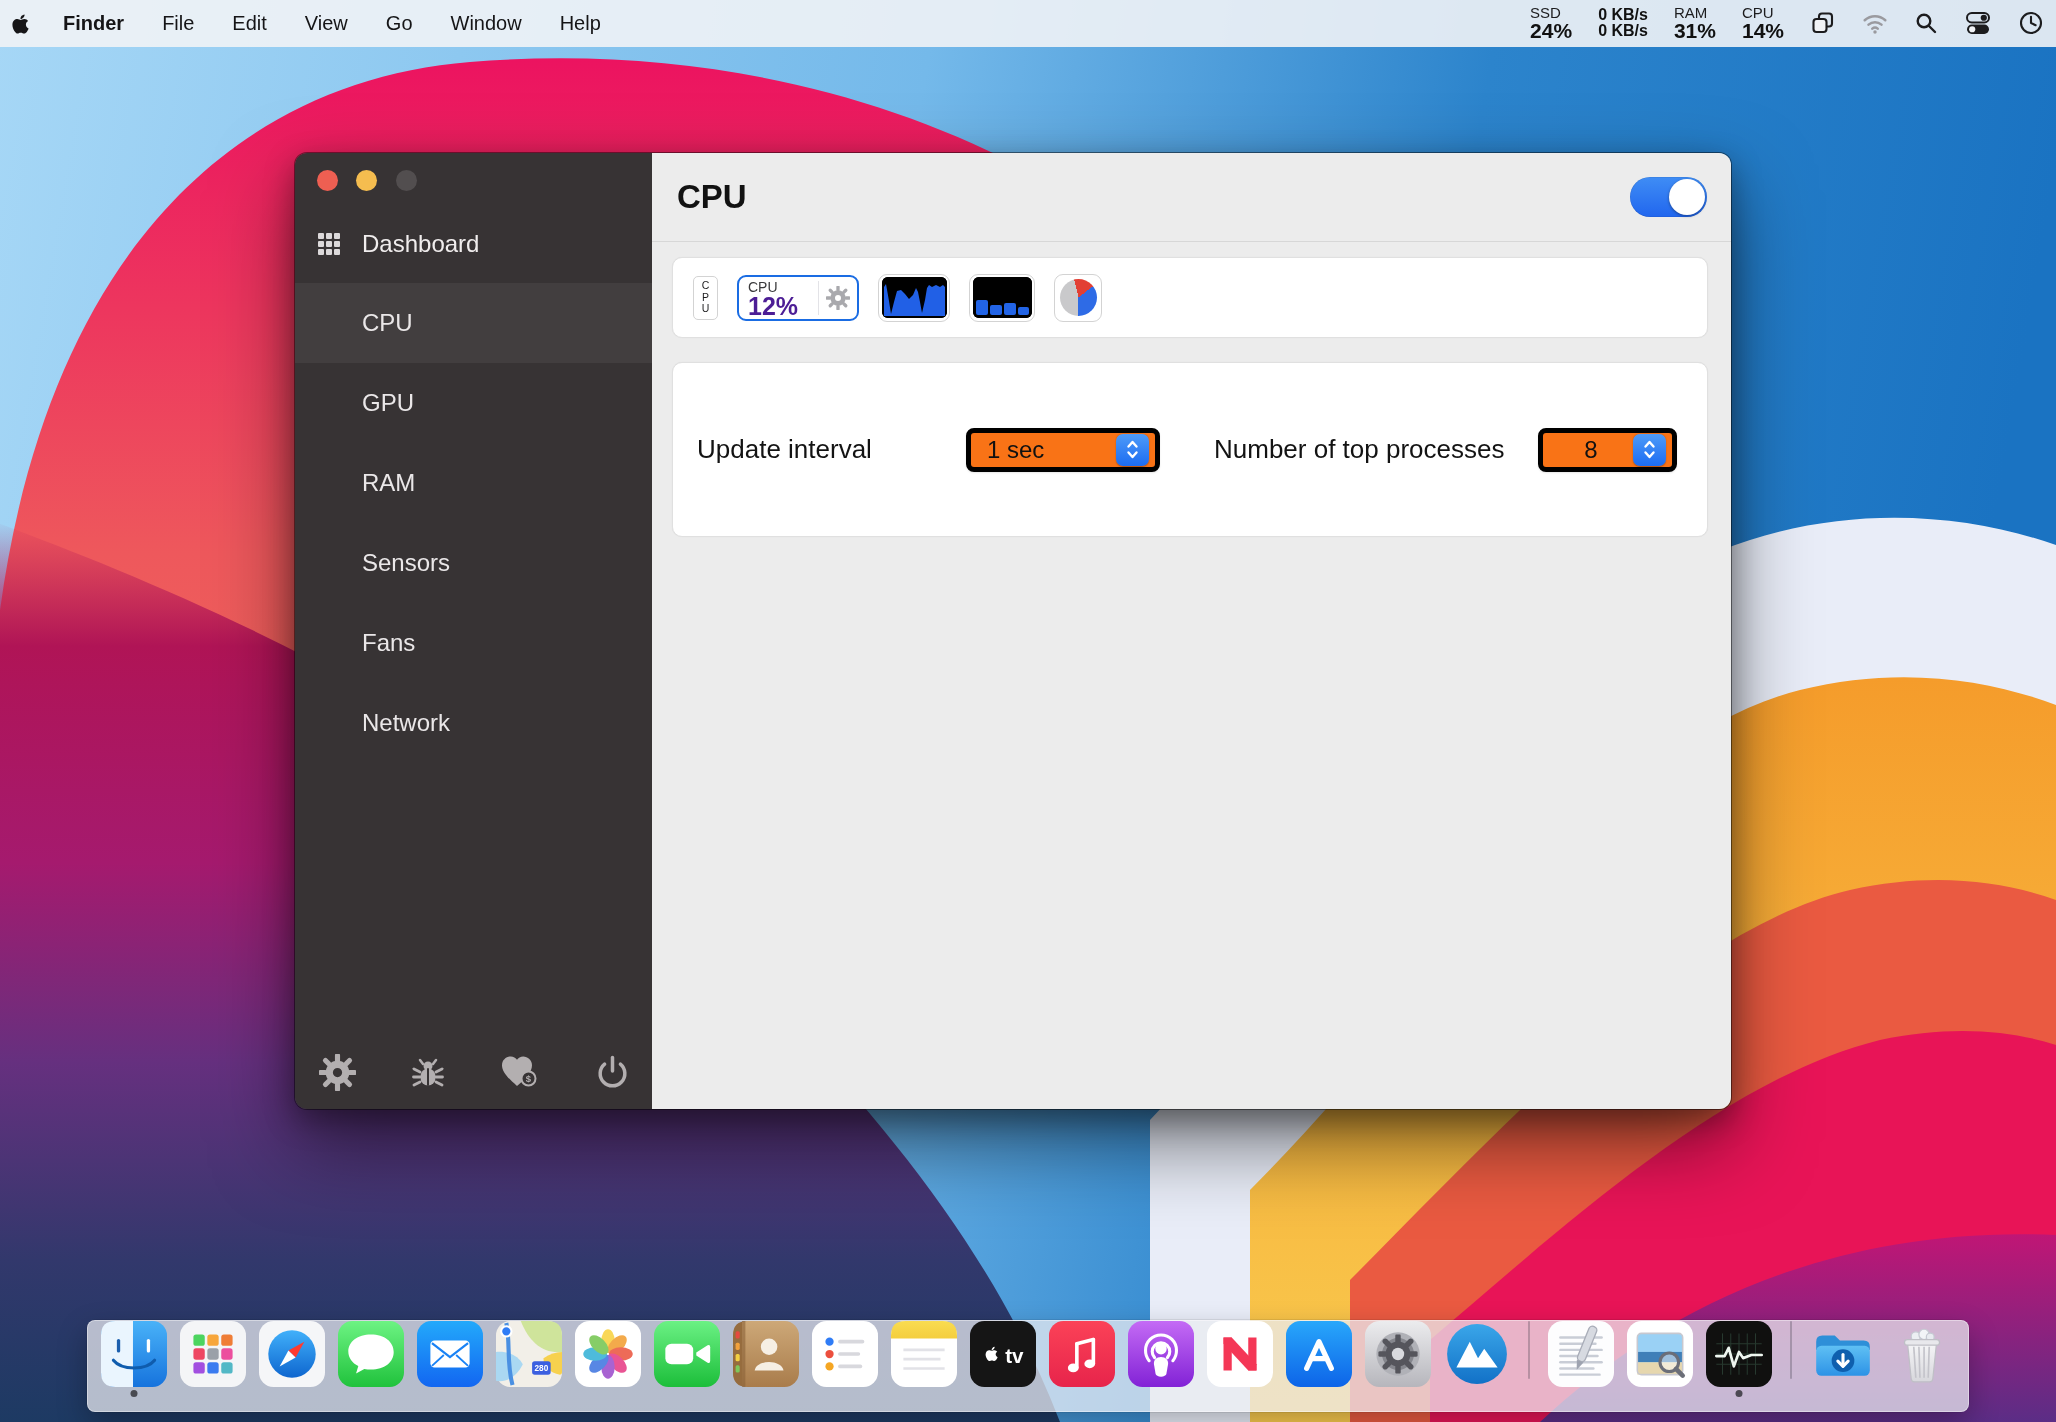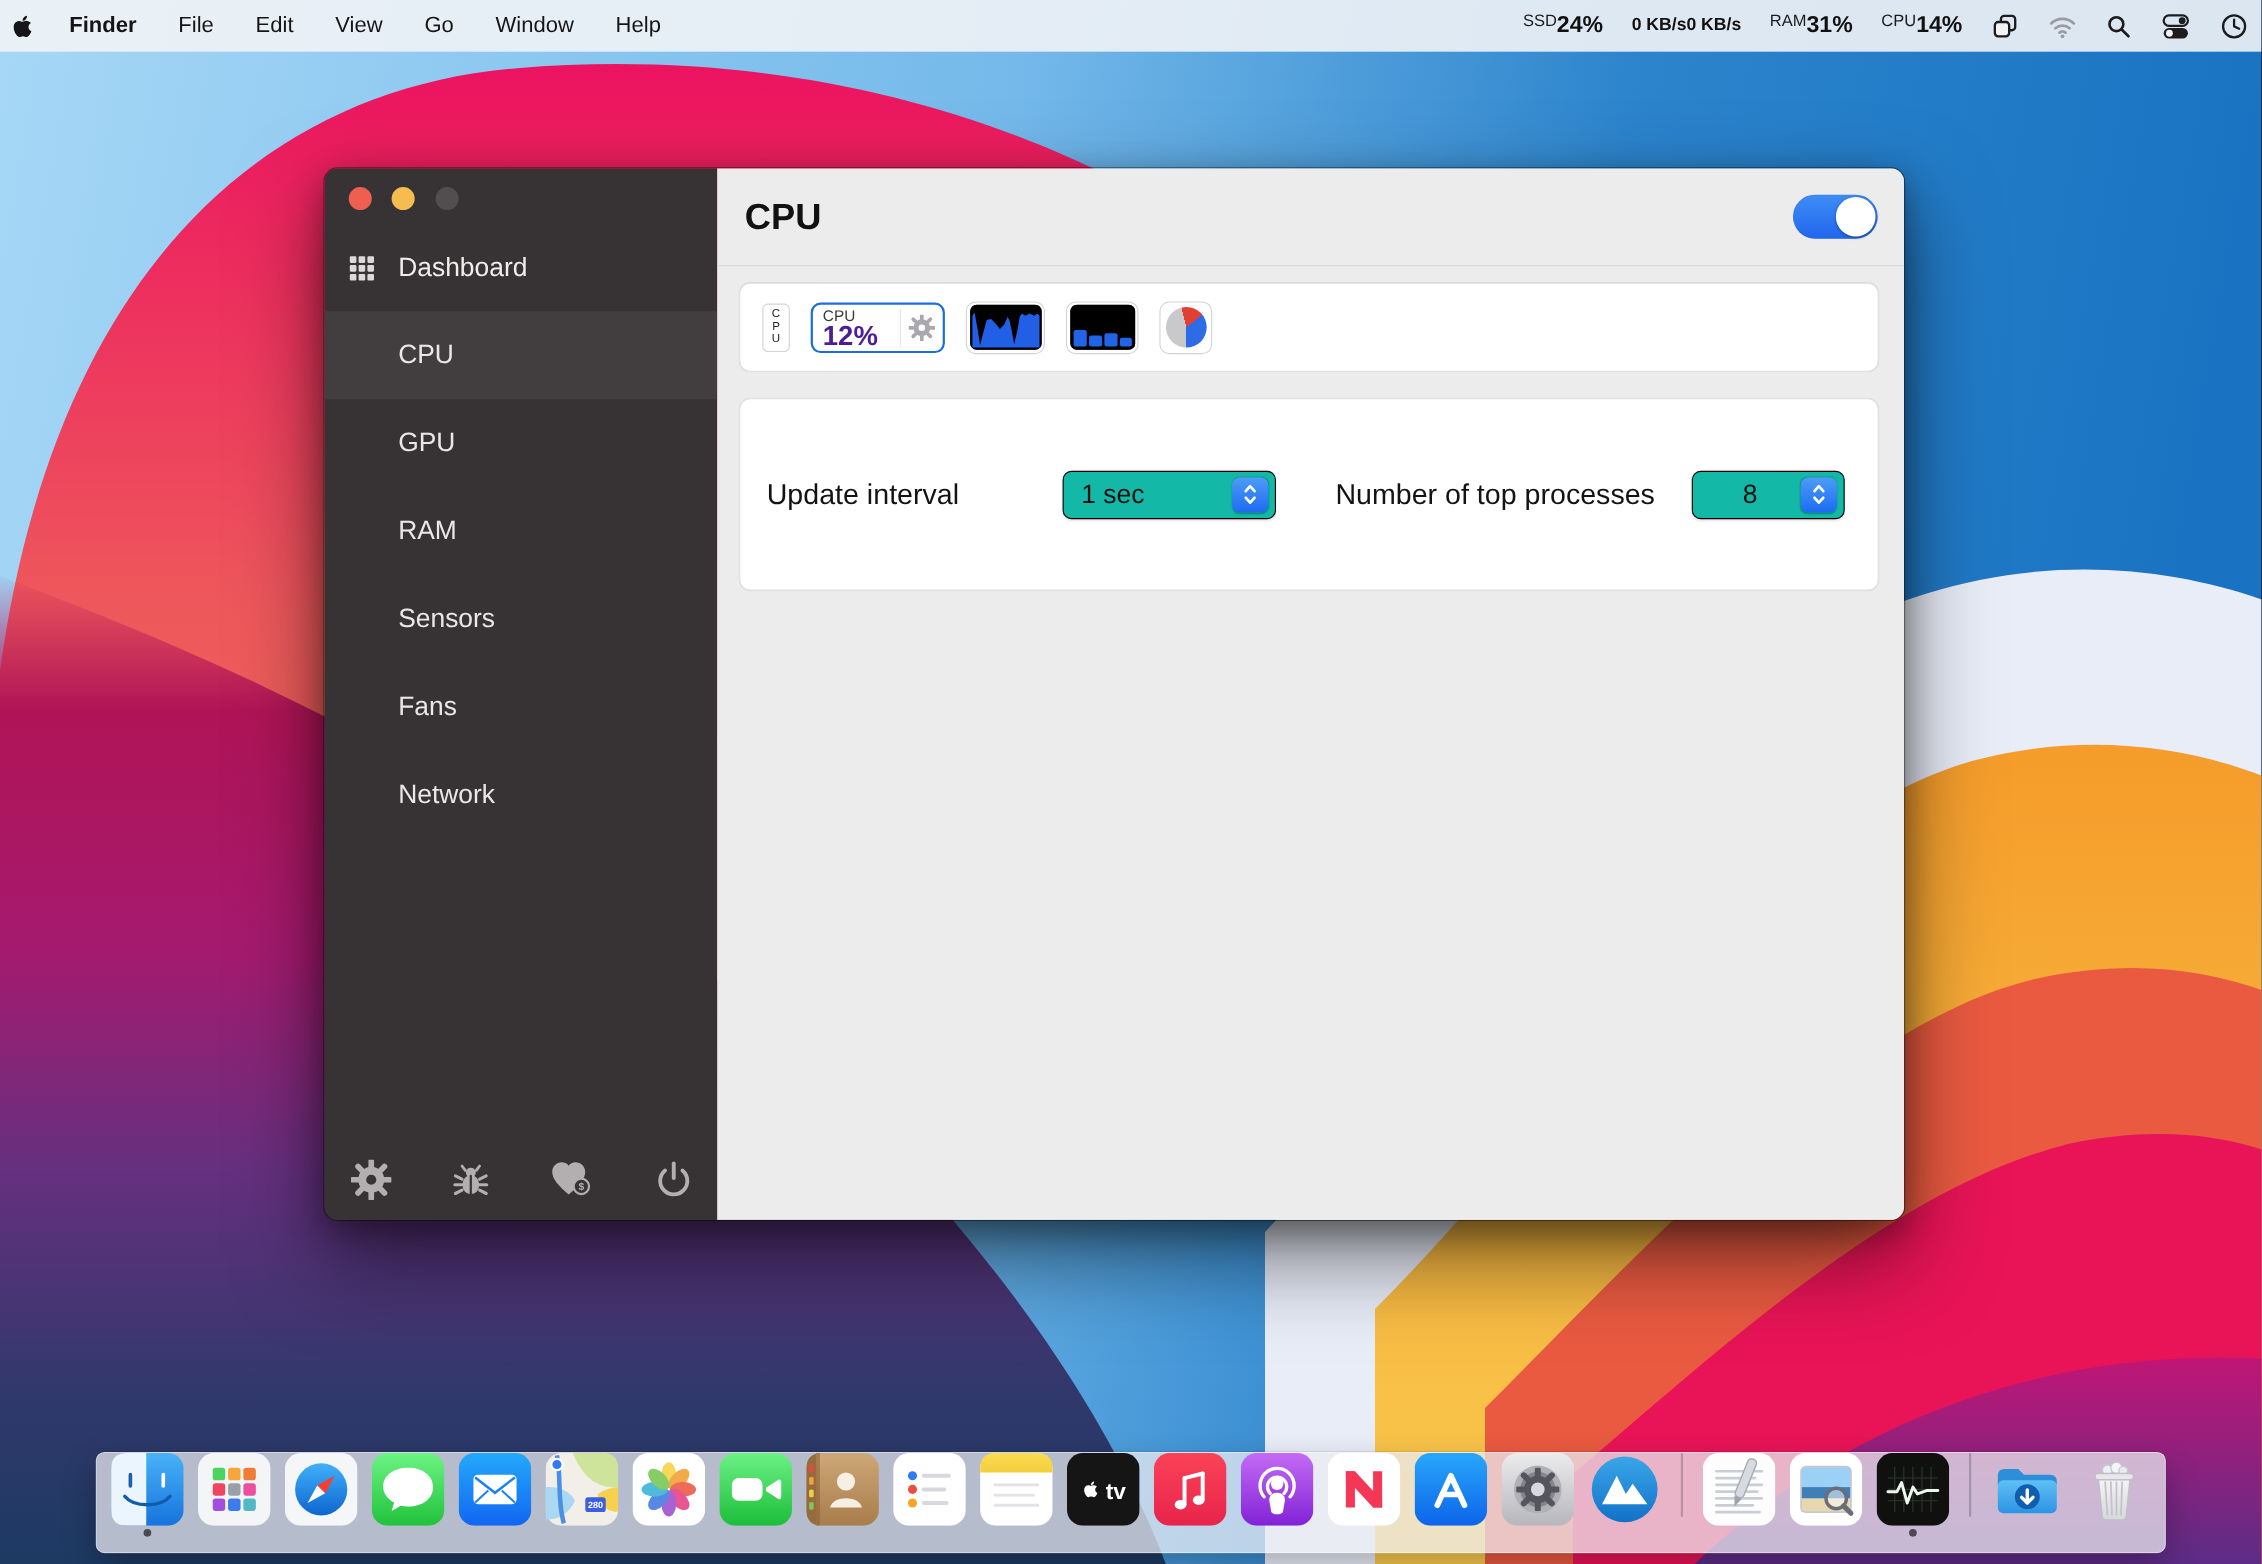--- a/index.html
+++ b/index.html
@@ -9,21 +9,21 @@
   svg text{font-family:"Liberation Sans",sans-serif;}
 
   
   .menubar{position:absolute;top:0;left:0;right:0;height:47px;background:rgba(241,243,246,.9);
     display:flex;align-items:center;padding:0 12px;box-sizing:border-box;z-index:40;}
   .mb-left{display:flex;align-items:center;gap:38px;}
   .mb-apple{display:flex;align-items:center;margin-right:-4px;}
   .mb-item{font-size:20px;color:#151517;}
   .mb-item.bold{font-weight:700;}
   .mb-right{margin-left:auto;display:flex;align-items:center;gap:26px;}
-  .stat{display:flex;flex-direction:row;justify-content:flex-start;line-height:1.05;}
+  .stat{display:flex;flex-direction:column;justify-content:flex-start;line-height:1.05;}
   .stat .sl{font-size:15px;color:#1c1c1e;}
   .stat .sv{font-size:21px;font-weight:700;color:#111;}
   .stat.right{align-items:flex-end;}
   .stat .sn{font-size:16px;font-weight:700;color:#111;}
   .mbicon{display:flex;align-items:center;}
 
   
   .window{position:absolute;left:295px;top:153px;width:1436px;height:956px;border-radius:12px;
     display:flex;overflow:hidden;z-index:20;
     box-shadow:0 0 0 1px rgba(0,0,0,.45),0 35px 80px rgba(0,0,0,.5),0 10px 30px rgba(0,0,0,.35);}
@@ -62,21 +62,21 @@
   .w-main .gearbox{width:38px;display:flex;align-items:center;justify-content:center;color:#a9a9ad;}
   .w-frame{border:1.5px solid #d3d3d3;border-radius:9px;background:#fff;padding:2.5px;box-sizing:border-box;}
   .w-frame .blk{background:#000;border-radius:6px;overflow:hidden;display:block;}
   .w-pie{width:46px;height:46px;border:1.5px solid #d3d3d3;border-radius:9px;background:#fff;display:flex;align-items:center;justify-content:center;}
   .pie{width:37px;height:37px;border-radius:50%;
     background:conic-gradient(from -14deg,#e23f34 0 66deg,#2e6be6 66deg 196deg,#c9c9cb 196deg 360deg);}
 
   .card.settings{margin:24px 23px 0 20px;height:175px;display:flex;flex-direction:row;box-sizing:border-box;}
   .srow{flex:1;display:flex;align-items:center;justify-content:space-between;padding:0 30px 0 24px;}
   .srow .slab{font-size:26px;color:#131313;}
-  .selbox{height:44px;border:1px solid #000000;border-radius:8px;background:#14b8a6;box-shadow:0 1px 2px rgba(0,0,0,.1);
+  .selbox{height:44px;border:5px solid #000000;border-radius:8px;background:#f97316;box-shadow:0 1px 2px rgba(0,0,0,.1);
     display:flex;align-items:center;justify-content:space-between;box-sizing:border-box;padding:0 6px 0 16px;}
   .selbox.w1{width:194px;}
   .selbox.w2{width:139px;}
   .selbox .sval{font-size:24px;color:#111;}
   .selbox.w2 .sval{flex:1;text-align:center;}
   .stepper{width:33px;height:32px;border-radius:7px;background:linear-gradient(#4e9bf8,#1c6cf2);
     display:flex;align-items:center;justify-content:center;box-shadow:0 .5px 1.5px rgba(0,0,0,.3);flex:none;margin-left:10px;}
 
   
   .dock{position:absolute;left:50%;transform:translateX(-50%);bottom:10px;height:90px;z-index:30;

